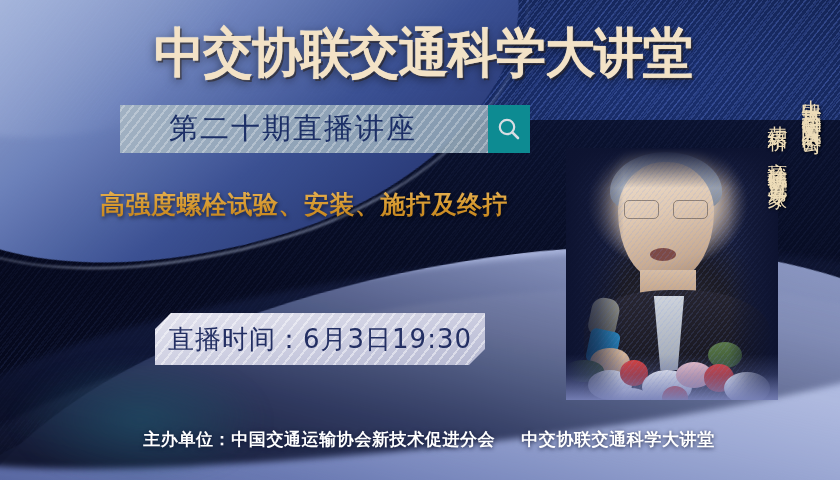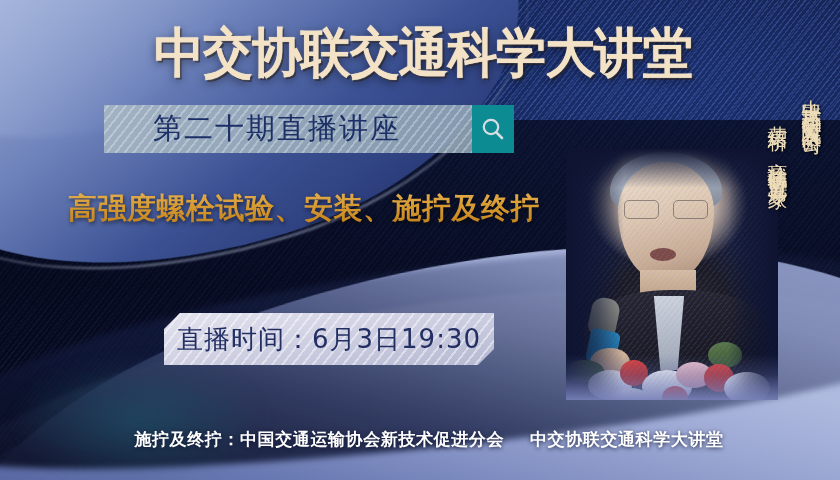--- a/index.html
+++ b/index.html
@@ -233,21 +233,21 @@
       0 0 1px rgba(255,248,235,0.9),
       2px 2px 0 rgba(40,30,18,0.55),
       0 3px 10px rgba(0,0,0,0.5);
     transform:scaleX(0.94);
     white-space:nowrap;
     font-family:"DejaVu Sans","Liberation Sans",sans-serif;
   }
 
   
   .subtitle-bar {
-    position:absolute; left:104px; top:105px;
+    position:absolute; left:120px; top:105px;
     width:410px; height:48px;
     background:linear-gradient(90deg, rgba(168,184,196,0.88) 0%, rgba(150,170,186,0.9) 60%, rgba(140,162,180,0.9) 100%);
     display:flex; align-items:center;
   }
   .subtitle-bar .stripes {
     position:absolute; inset:0;
     background-image:repeating-linear-gradient(
       -52deg,
       rgba(255,255,255,0.0) 0px,
       rgba(255,255,255,0.0) 5px,
@@ -273,21 +273,21 @@
     display:flex; align-items:center; justify-content:center;
     flex:none;
   }
   .search-box svg { display:block; }
 
   
   .headline {
     position:absolute; left:8px; top:188px;
     width:592px;
     text-align:center;
-    font-size:29px;
+    font-size:25px;
     font-weight:bold;
     line-height:1.38;
     letter-spacing:0.5px;
     background:linear-gradient(180deg,#e6b257 0%,#d79a30 46%,#bf7e18 100%);
     -webkit-background-clip:text;
     background-clip:text;
     color:transparent;
     -webkit-text-fill-color:transparent;
     filter:drop-shadow(1px 2px 2px rgba(0,0,0,0.55));
     font-family:"DejaVu Sans","Liberation Sans",sans-serif;
@@ -295,21 +295,20 @@
   .headline div { white-space:nowrap; }
 
   
   .time-badge {
     position:absolute; left:155px; top:313px;
     width:330px; height:52px;
     background:linear-gradient(170deg, #e2e2ee 0%, #d2d3e4 40%, #c3c5db 72%, #b6b9d2 100%);
     clip-path:polygon(16px 0, 100% 0, 100% calc(100% - 16px), calc(100% - 16px) 100%, 0 100%, 0 16px);
     display:flex; align-items:center; justify-content:center;
     box-shadow:0 3px 10px rgba(0,0,0,0.45);
-    margin-left:9px;
   }
   .time-badge .stripes {
     position:absolute; inset:0;
     background-image:repeating-linear-gradient(
       -52deg,
       rgba(255,255,255,0.0) 0px,
       rgba(255,255,255,0.0) 6px,
       rgba(255,255,255,0.45) 6px,
       rgba(255,255,255,0.45) 8px);
   }
@@ -426,16 +425,16 @@
 
   <div class="time-badge">
     <div class="stripes"></div>
     <div class="time-text">直播时间：6月3日19:30</div>
   </div>
 
   <div class="vcol vcol-org">中铁大桥科学研究院有限公司</div>
   <div class="vcol vcol-name">黄绍桥  高栓试验研究首席专家</div>
 
   <div class="footer">
-    <span>施拧及终拧：中国交通运输协会新技术促进分会</span><span class="gap"></span><span>中交协联交通科学大讲堂</span>
+    <span>主办单位：中国交通运输协会新技术促进分会</span><span class="gap"></span><span>中交协联交通科学大讲堂</span>
   </div>
 
 </div>
 
 </body></html>

